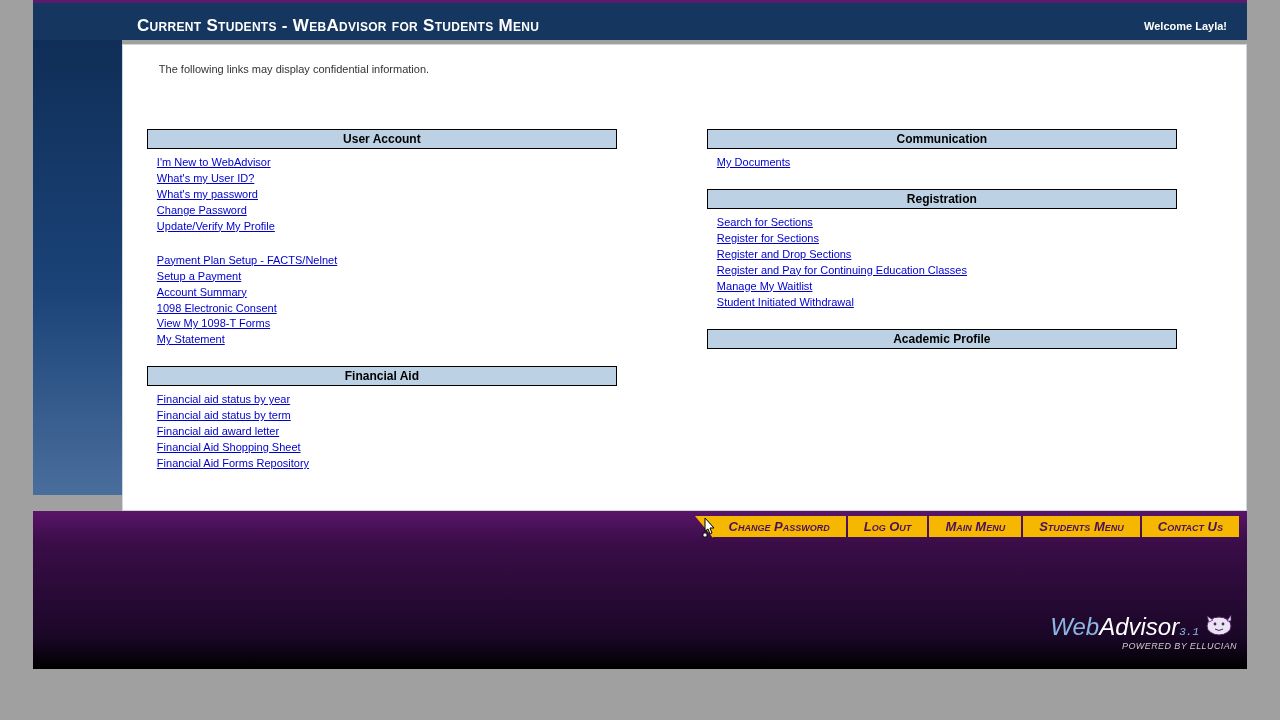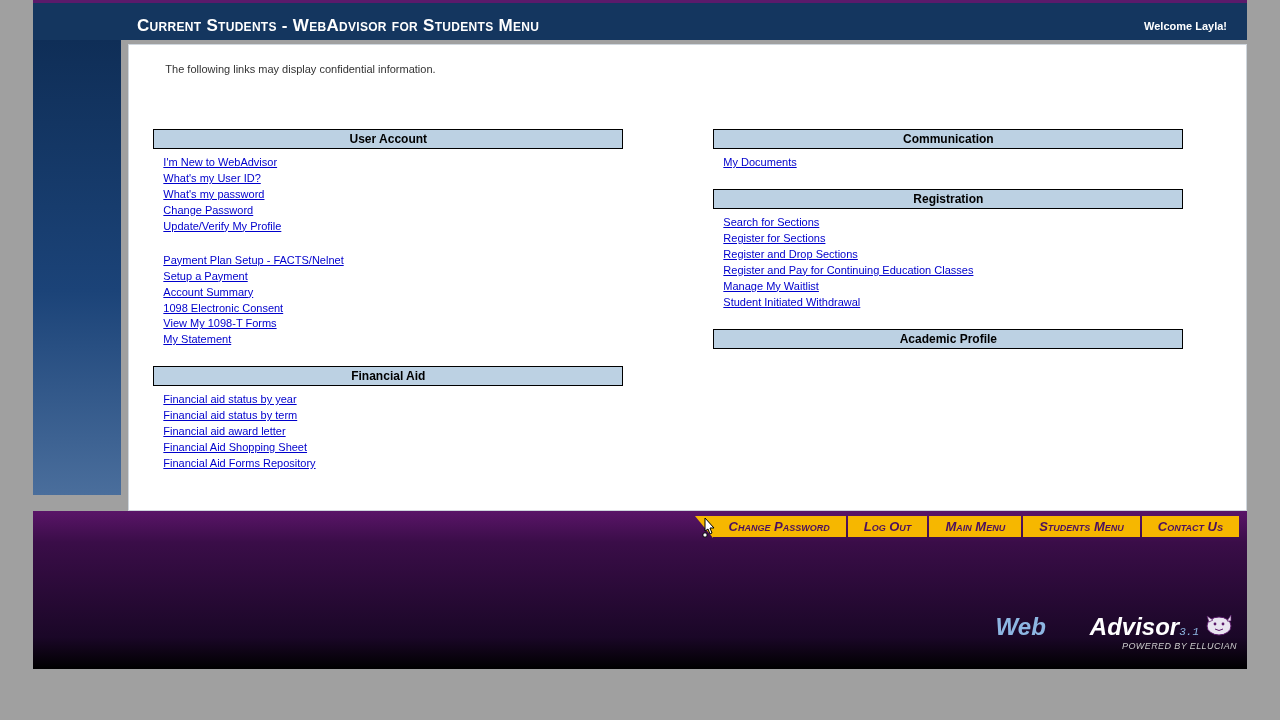--- a/index.html
+++ b/index.html
@@ -45,21 +45,21 @@
 }
 .left-rail {
   width: 101px;
   background: linear-gradient(180deg, #0f2e57 0%, #1b4378 55%, #4a6e9c 100%);
 }
 .content {
   background: #fff;
   border: 1px solid #cfd6dd;
   width: 1272px;
   margin-top: 4px;
-  margin-left: 7px;
+  margin-left: 0;
   padding: 12px 24px 20px 24px;
 }
 .confidential {
   font-size: 11px;
   color: #333;
   padding: 6px 12px 24px 12px;
 }
 .columns {
   display: flex;
   gap: 90px;
@@ -126,22 +126,22 @@
   position: absolute;
   right: 10px;
   bottom: 18px;
   color: #fff;
   text-align: right;
 }
 .footer-logo .wa {
   font-style: italic;
   font-size: 24px;
 }
-.footer-logo .wa .web { color: #8db6e2; font-weight: bold; }
-.footer-logo .wa .adv { color: #fff; font-weight: bold; margin-left: 44px; }
+.footer-logo .wa .web { color: #8db6e2; font-weight: normal; }
+.footer-logo .wa .adv { color: #fff; font-weight: normal; }
 .footer-logo .wa .ver { font-size: 11px; color: #8db6e2; font-family: Liberation Mono, monospace; }
 .footer-logo .pwr { font-size: 9px; color: #ccc; letter-spacing: 0.4px; font-style: italic; }
 .cursor {
   position: absolute;
   left: 700px;
   top: 518px;
   width: 16px;
   height: 20px;
   z-index: 100;
   pointer-events: none;

